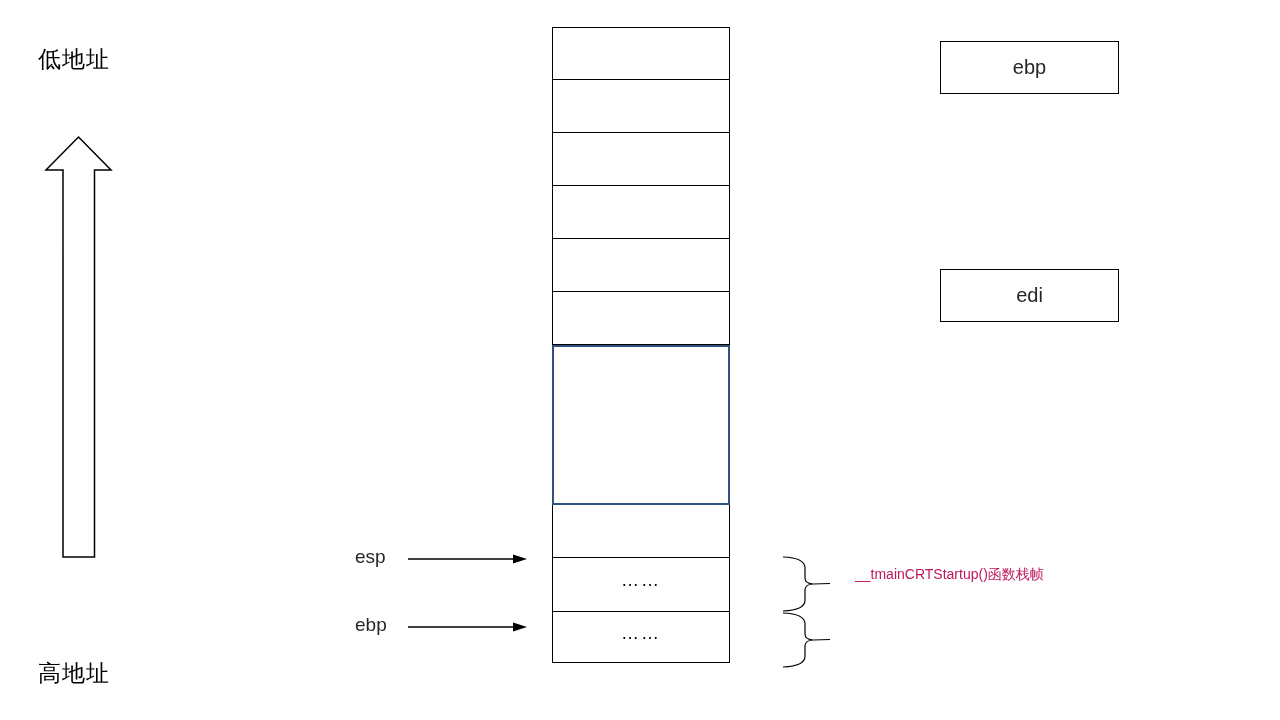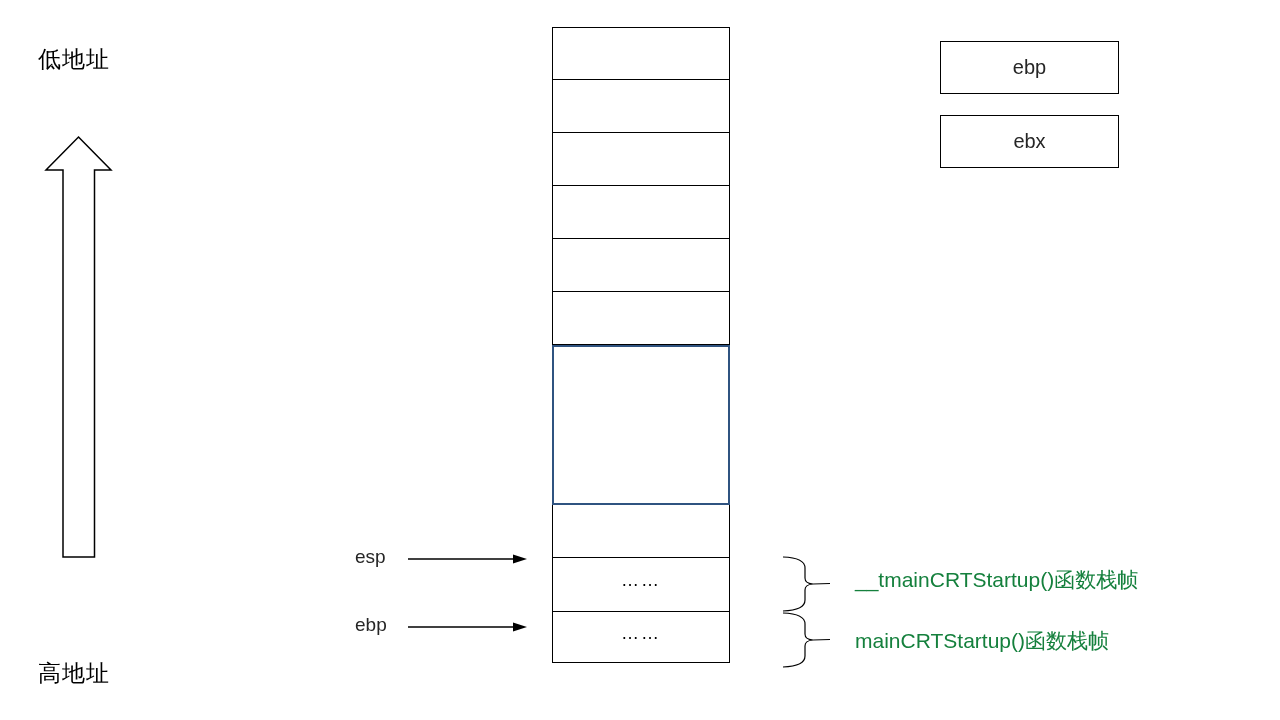--- a/index.html
+++ b/index.html
@@ -71,22 +71,22 @@
     border: 1.5px solid #000;
     display: flex;
     align-items: center;
     justify-content: center;
     font-size: 20px;
     color: #262626;
     background: #fff;
   }
   
   .frame-label {
-    font-size: 21px;
-    color: #15803d;
+    font-size: 14px;
+    color: #be185d;
     white-space: nowrap;
   }
   svg { display: block; }
 </style>
 </head>
 <body>
 
 <div class="canvas">
 
   <div class="abs addr-label" style="left:38px; top:44px;">低地址</div>
@@ -136,27 +136,26 @@
 
   <div class="abs ptr-label" style="left:355px; top:614px;">ebp</div>
   <svg class="abs" style="left:400px; top:619px;" width="132" height="16" viewBox="0 0 132 16">
     <line x1="8" y1="8" x2="114" y2="8" stroke="#000" stroke-width="1.5"></line>
     <polygon points="113,3.5 127,8 113,12.5" fill="#000"></polygon>
   </svg>
 
   <div class="reg-box" style="top:41px;">
     <span>ebp</span>
     </div>
-  <div class="reg-box" style="top:115px;">
-    <span>ebx</span>
+  <div class="reg-box" style="top:269px;">
+    <span>edi</span>
     </div>
 
   <svg class="abs" style="left:778px; top:552px;" width="60" height="120" viewBox="0 0 60 120">
     <path d="M5,5 C20,5.5 27,9 27,16 L27,26 C27,30 29,31.5 35,32 C29,32.5 27,34 27,38 L27,48 C27,55 20,58.5 5,59" fill="none" stroke="#000" stroke-width="1.2"></path>
     <path d="M35,32 L52,31.5" fill="none" stroke="#000" stroke-width="1.2"></path>
     <path d="M5,61 C20,61.5 27,65 27,72 L27,82 C27,86 29,87.5 35,88 C29,88.5 27,90 27,94 L27,104 C27,111 20,114.5 5,115" fill="none" stroke="#000" stroke-width="1.2"></path>
     <path d="M35,88 L52,87.5" fill="none" stroke="#000" stroke-width="1.2"></path>
   </svg>
 
   <div class="abs frame-label" style="left:855px; top:566px;">__tmainCRTStartup()函数栈帧</div>
-  <div class="abs frame-label" style="left:855px; top:627px;">mainCRTStartup()函数栈帧</div>
 
 </div>
 
 </body></html>

